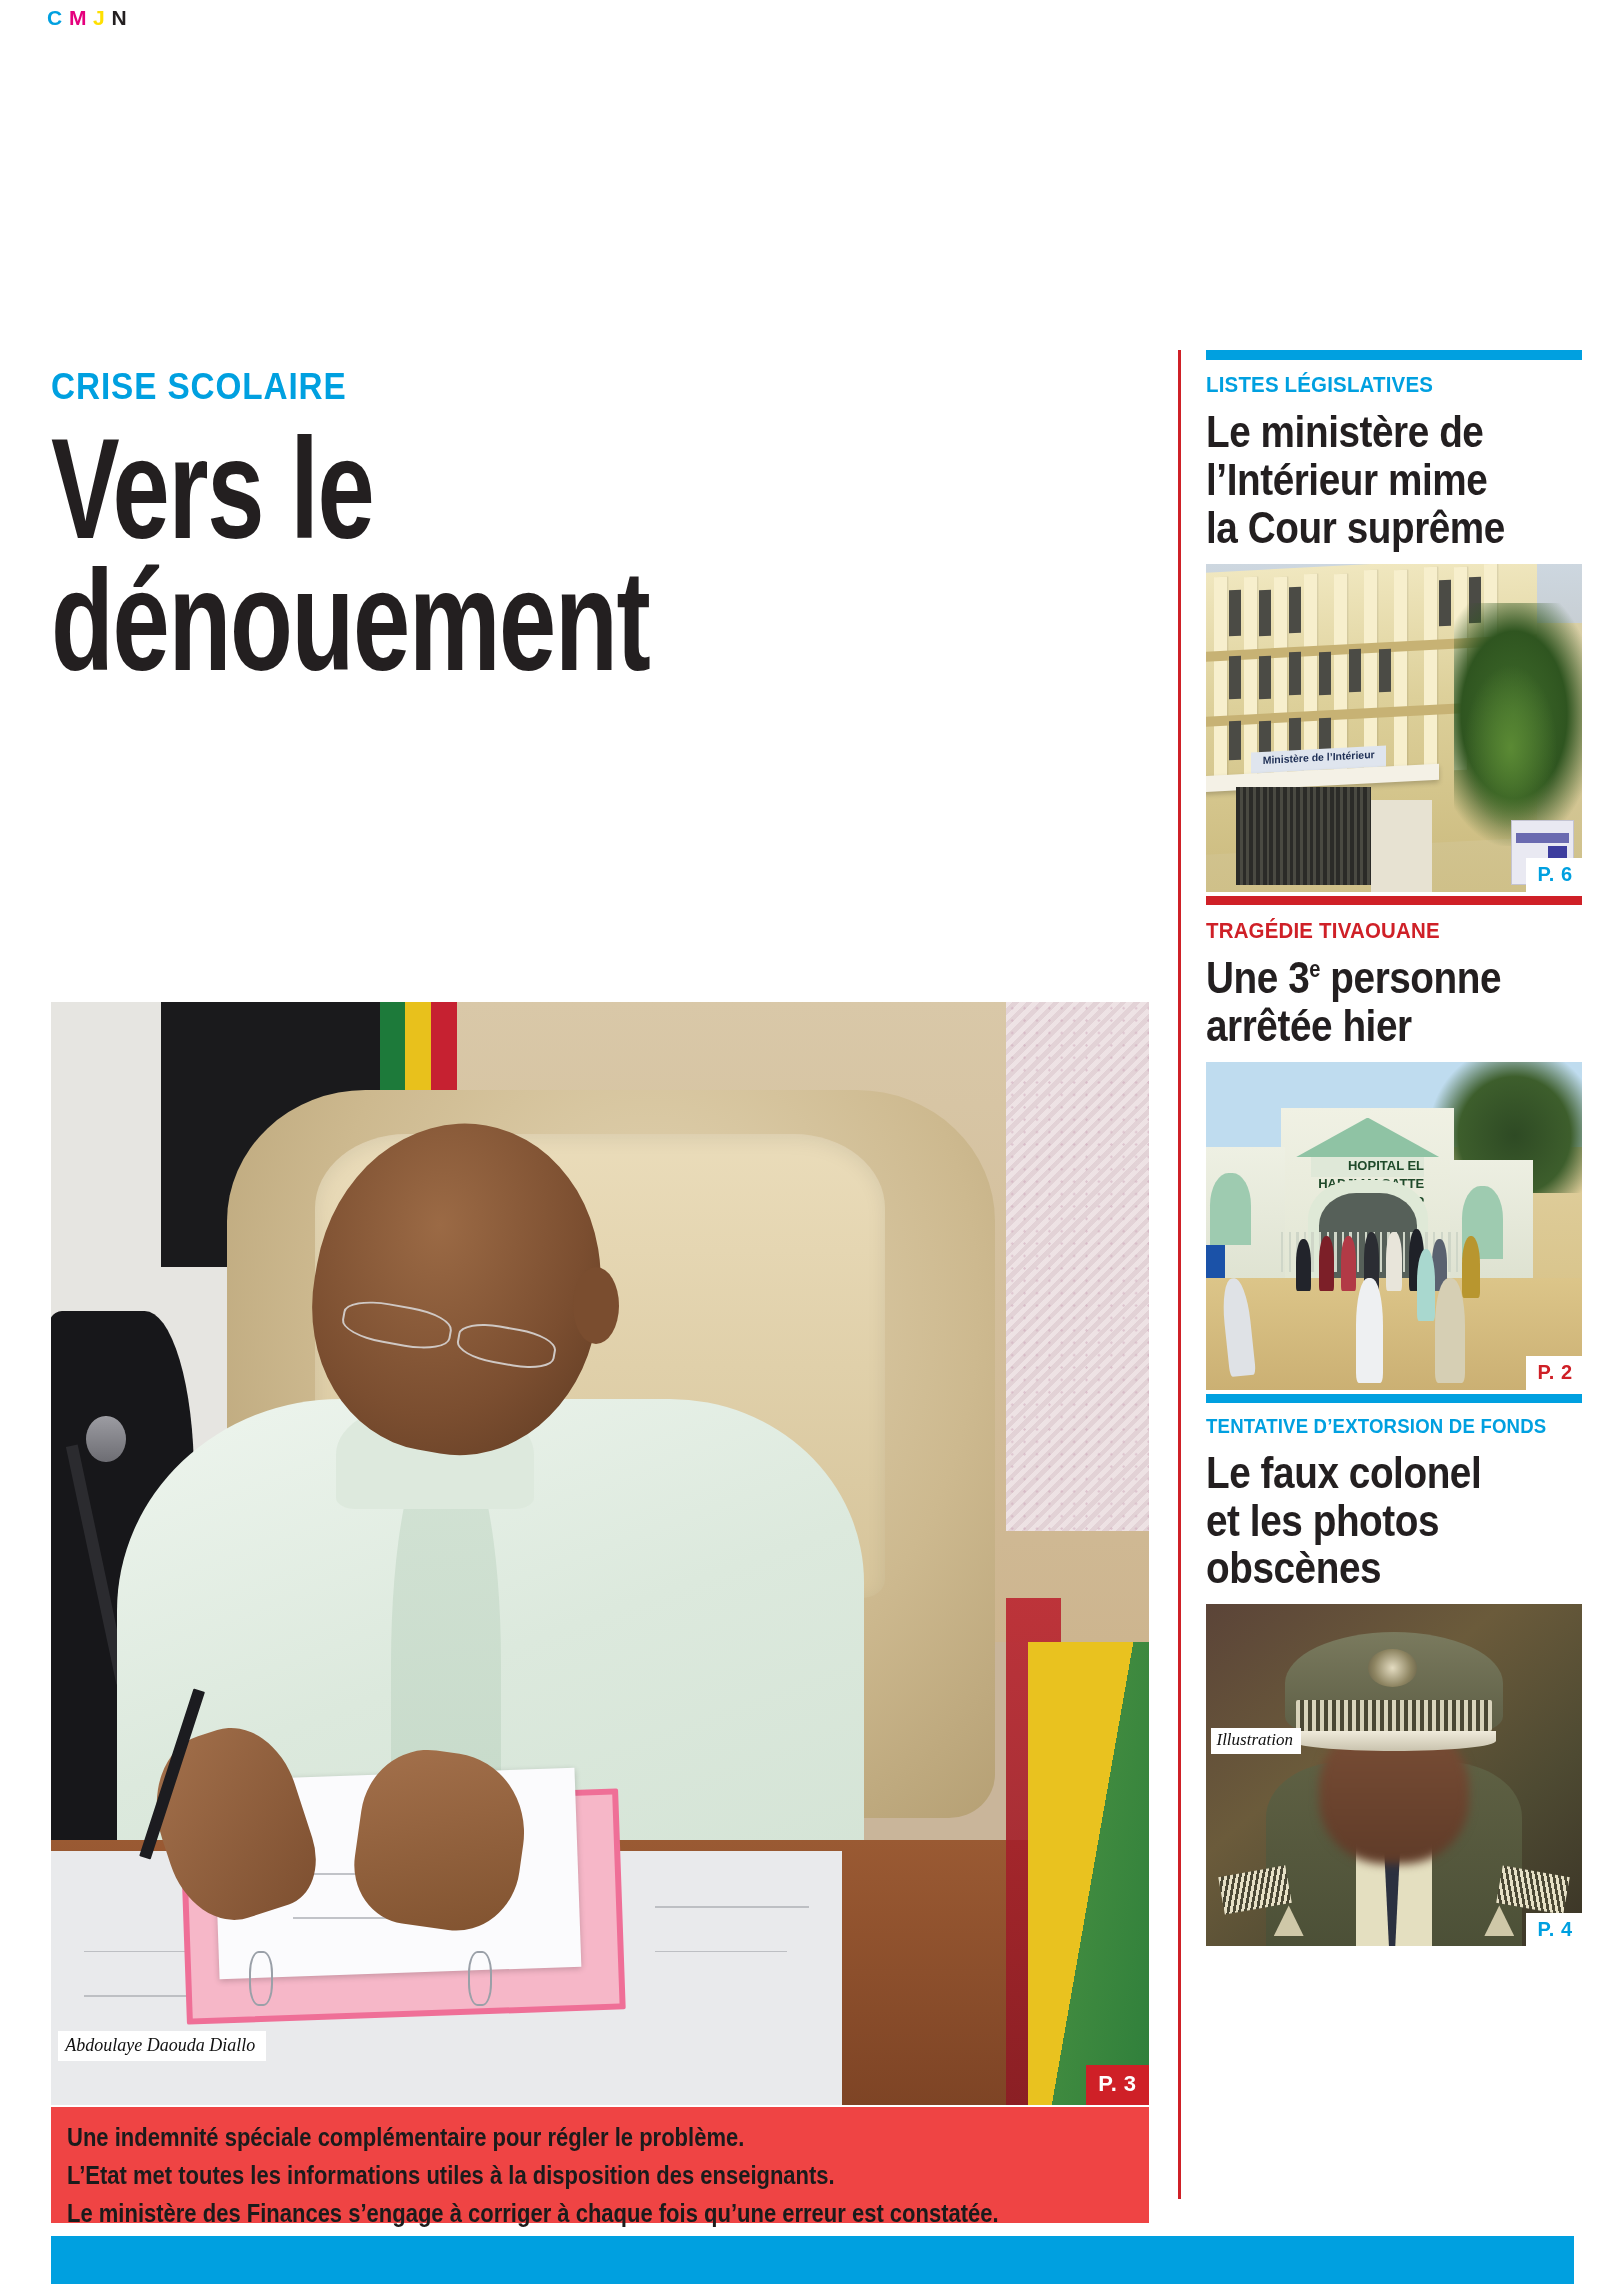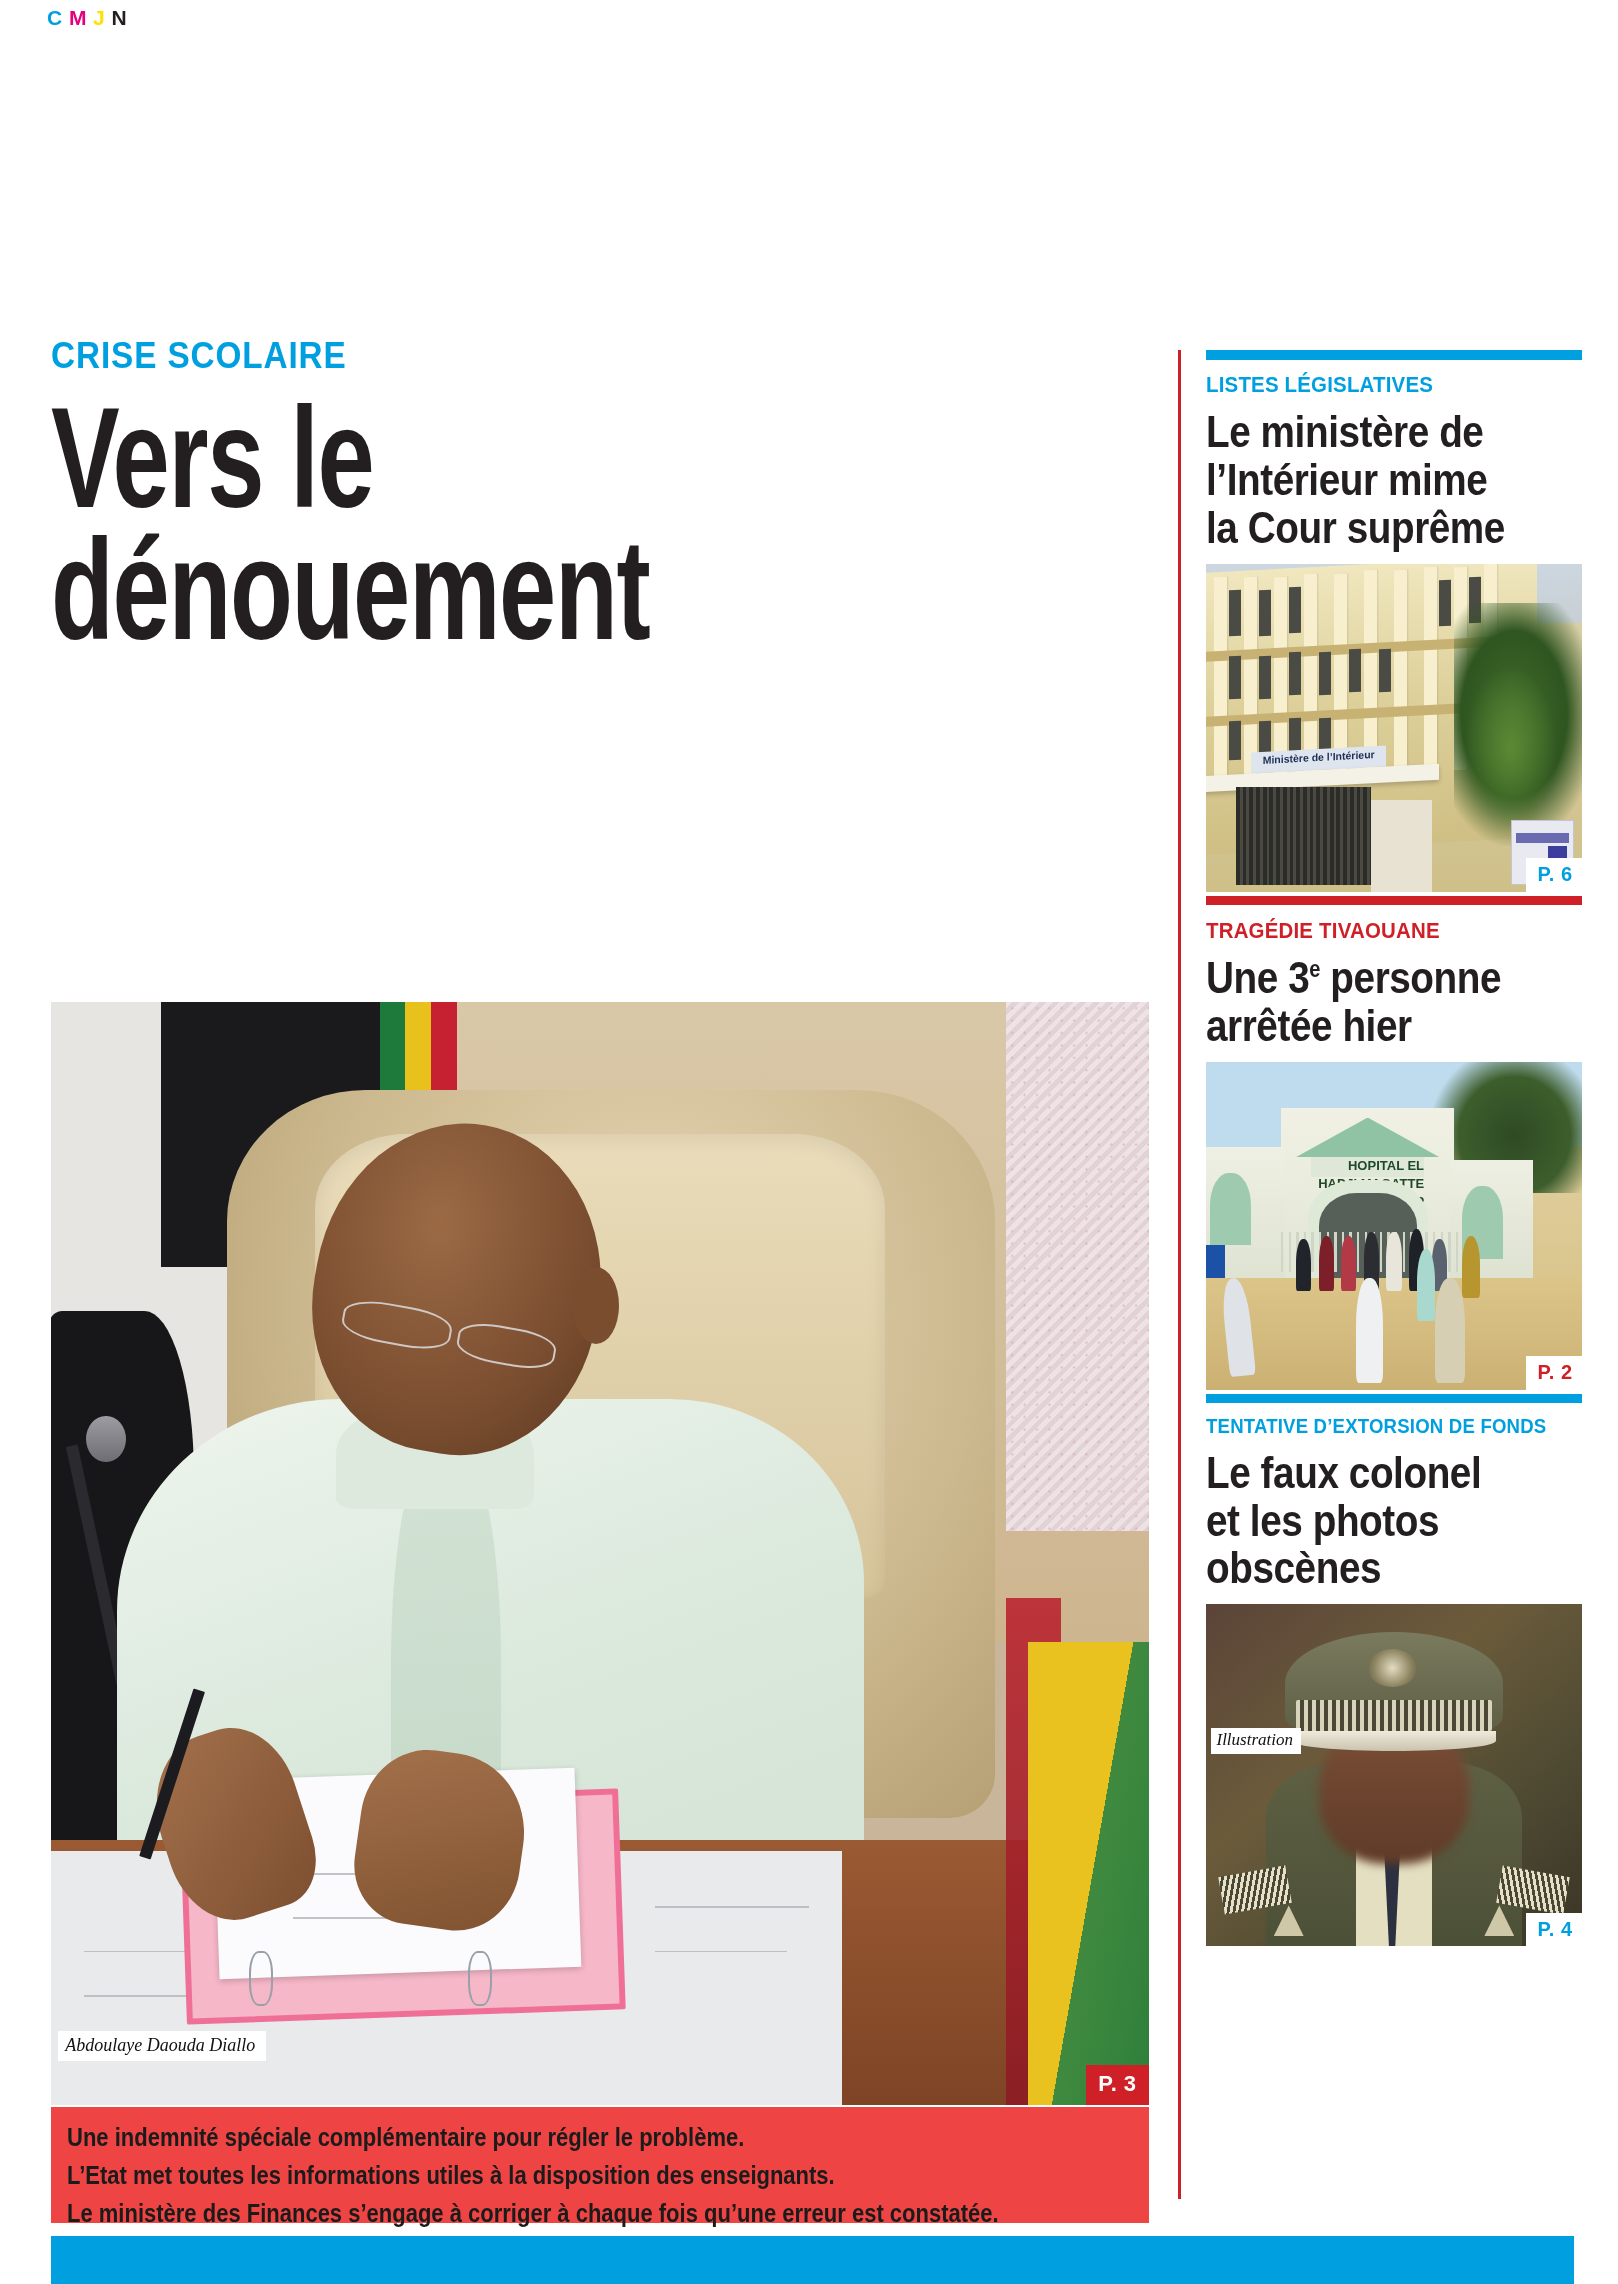--- a/index.html
+++ b/index.html
@@ -64,21 +64,21 @@
     position: absolute; left: 0; top: 230px; width: 1514px; height: 31px;
     background: #e50b35;
   }
   .mh-price {
     position: absolute; left: 27px; top: 235px;
     color: #ffffff; font-size: 24px; font-weight: 700; letter-spacing: 1.4px;
     transform: scaleX(0.86); transform-origin: left center;
   }
 
   
-  .main-col { position: absolute; left: 51px; top: 318px; width: 1098px; }
+  .main-col { position: absolute; left: 51px; top: 349px; width: 1098px; }
   .kicker-main {
     color: #00a0e0; font-size: 37px; font-weight: 700;
     letter-spacing: 1px; transform: scaleX(0.9); transform-origin: left center;
     margin-top: 17px;
   }
   .headline-main {
     color: #231f20;
     font-size: 143px;
     font-weight: 700;
     line-height: 0.92;

